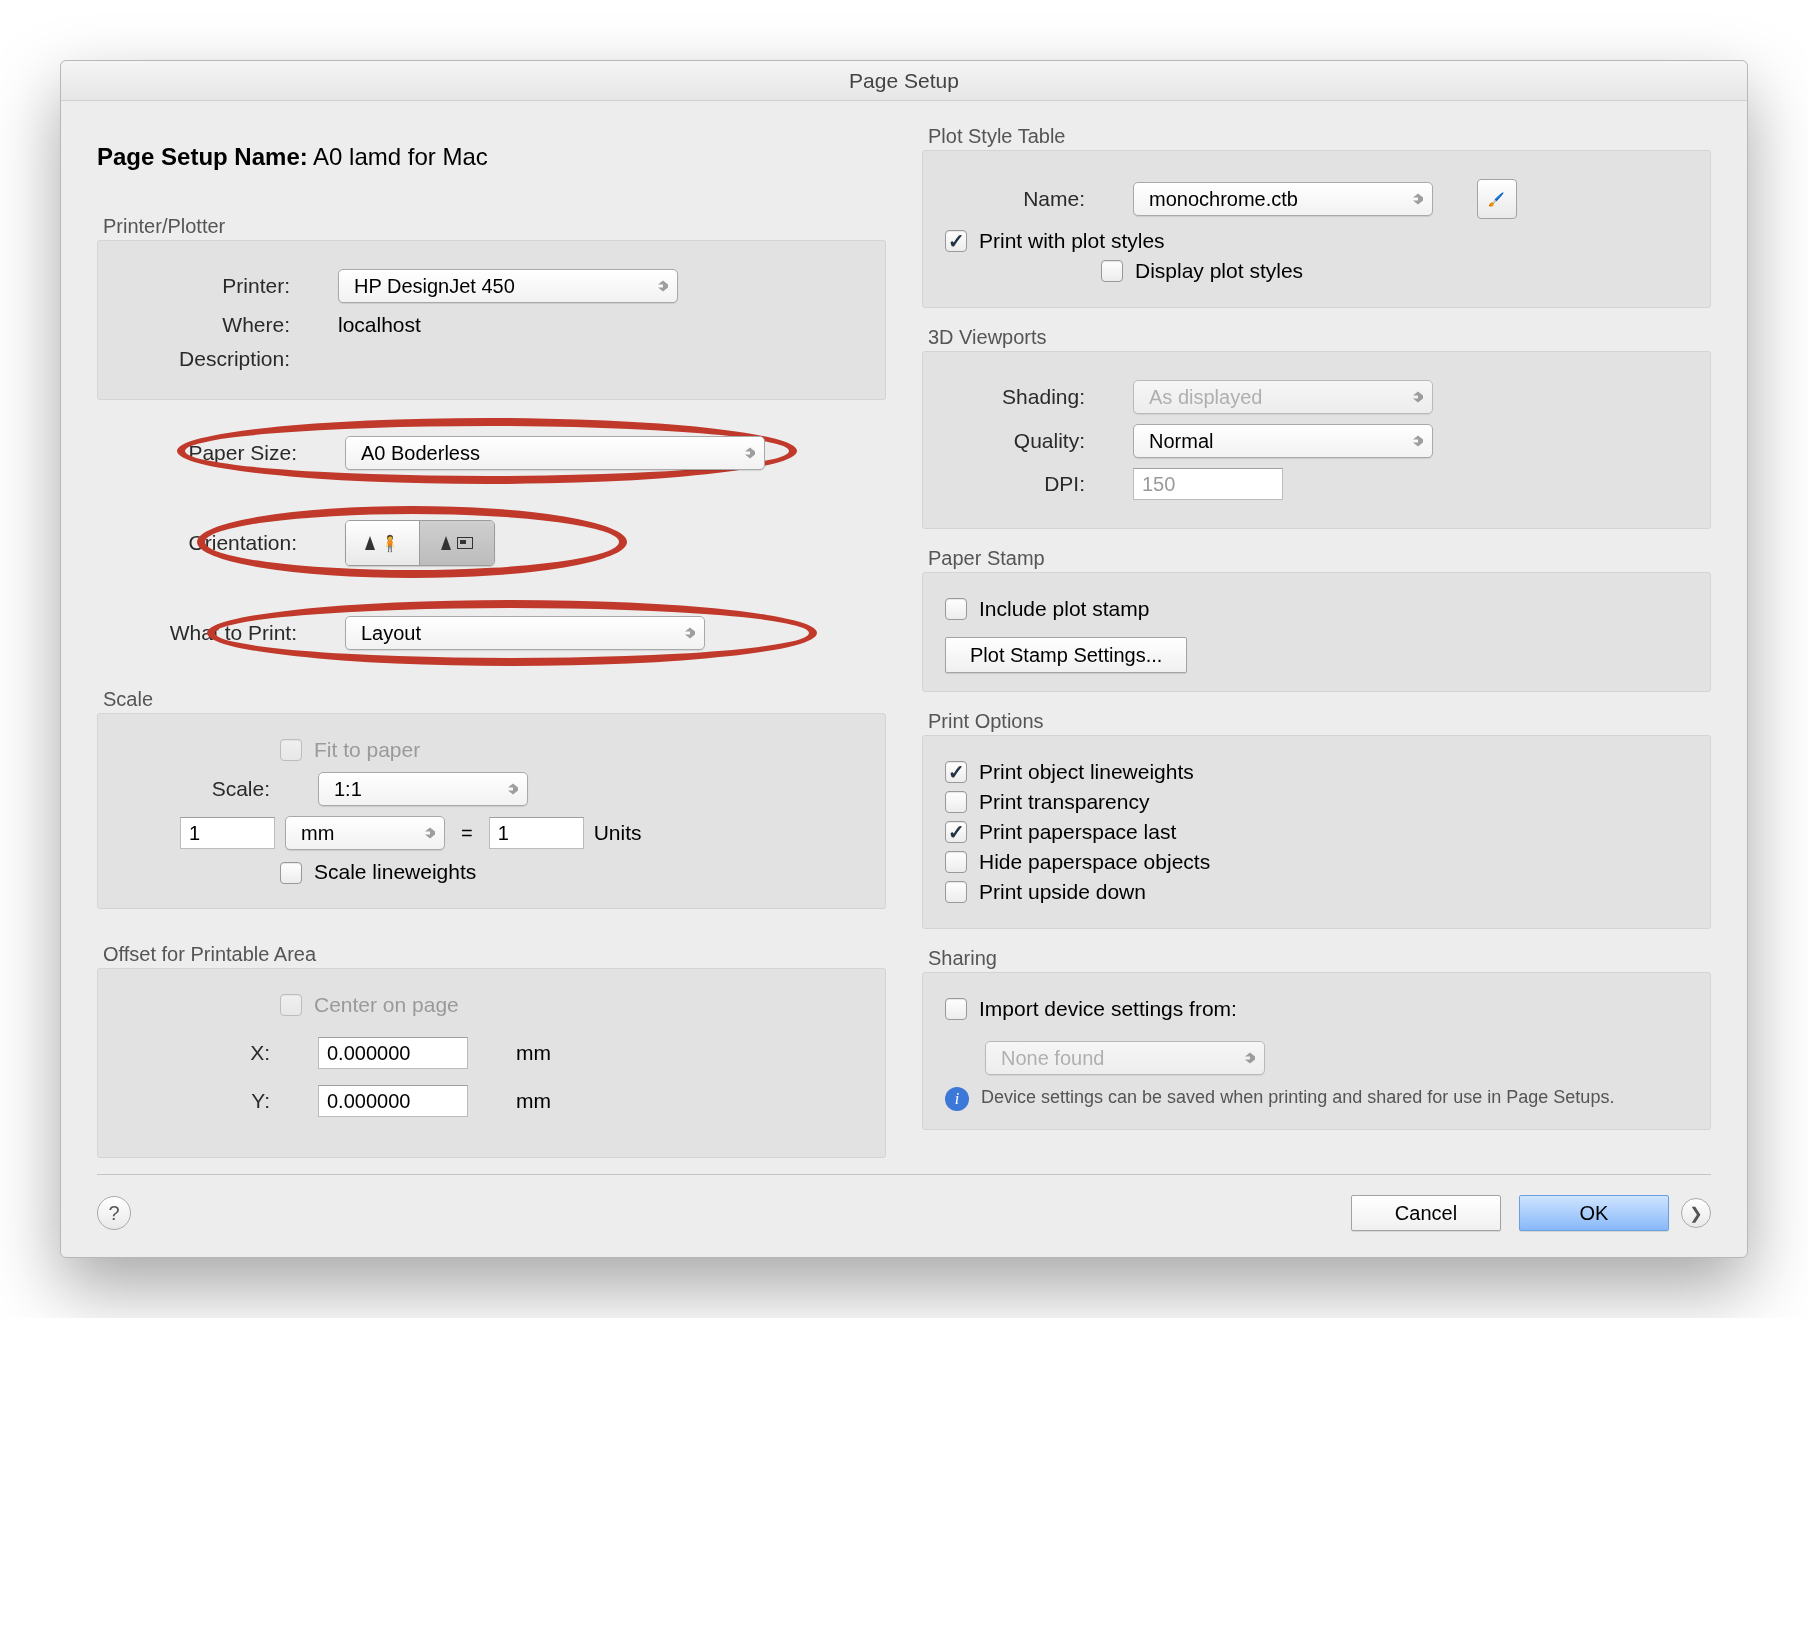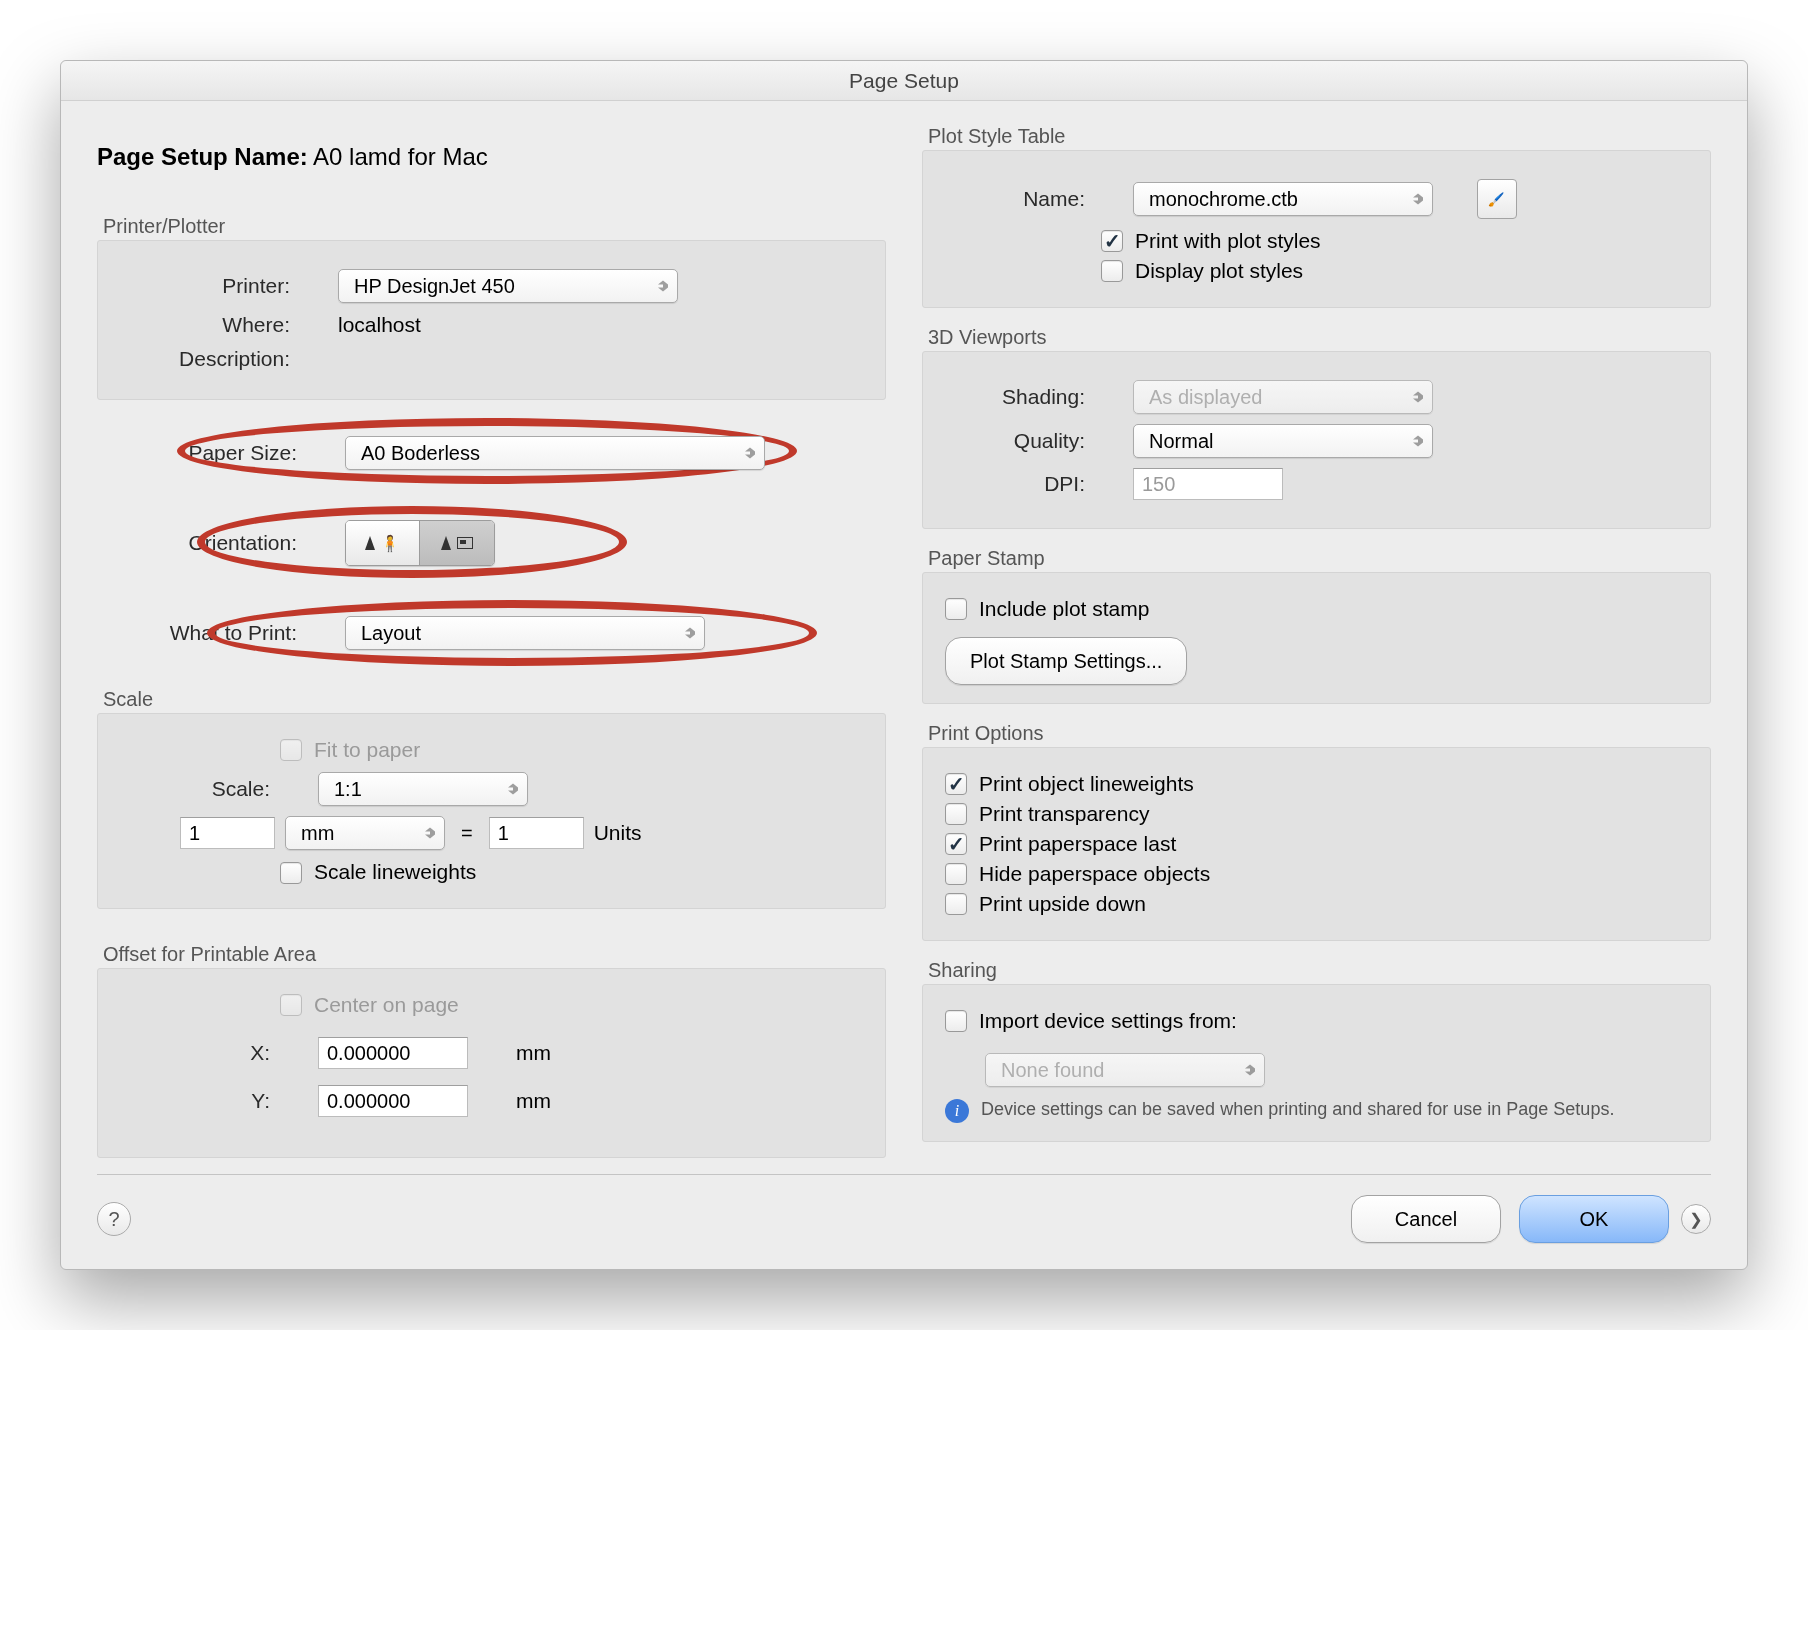--- a/index.html
+++ b/index.html
@@ -72,24 +72,24 @@
   box-shadow: inset 0 1px 1px rgba(0,0,0,.1);
 }
 input[type=checkbox]:checked::after {
   content: "✓"; position: absolute; left: 2px; top: -2px;
   font-size: 20px; font-weight: bold; color: #234; 
 }
 input[type=checkbox]:disabled { opacity: .5; }
 .big-btn {
   background: linear-gradient(#ffffff,#f0f0f0);
   border: 1px solid #a3a3a3;
-  border-radius: 16px;
+  border-radius: 2px;
   padding: 6px 24px;
   font-size: 20px;
-  height: 48px;
+  height: 36px;
   box-shadow: 0 1px 1px rgba(0,0,0,.1);
   cursor: pointer;
 }
 .big-btn.primary {
   background: linear-gradient(#cfe4ff,#87b8f9);
   border-color: #6a9fe0;
 }
 .icon-btn {
   width: 40px; height: 40px;
   display: inline-flex; align-items: center; justify-content: center;
@@ -265,21 +265,21 @@
         <div class="group-box">
           <div class="form-row">
             <div style="width:140px; text-align:right; margin-right:14px;" class="field-label">Name:</div>
             <span class="select-wrap">
               <select style="width:300px;"><option>monochrome.ctb</option></select>
             </span>
             <button class="icon-btn" style="margin-left:10px;">
               <span>🖌️</span>
             </button>
           </div>
-          <div class="checkbox-row" style="margin-left:156px;">
+          <div class="checkbox-row" style="">
             <input type="checkbox" checked="" style="">
             <span>Print with plot styles</span>
           </div>
           <div class="checkbox-row" style="margin-left:156px;">
             <input type="checkbox" style="">
             <span>Display plot styles</span>
           </div>
         </div>
       </div>
 

